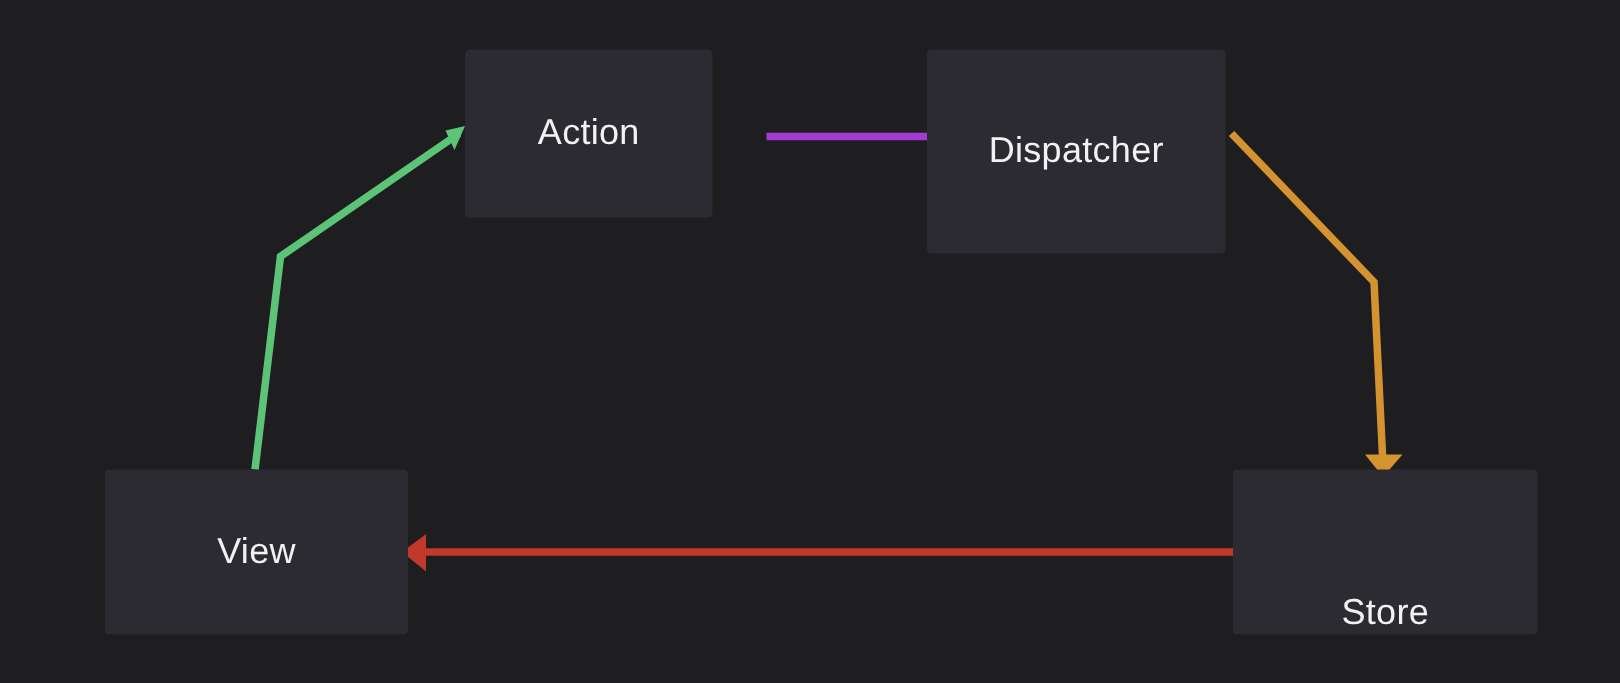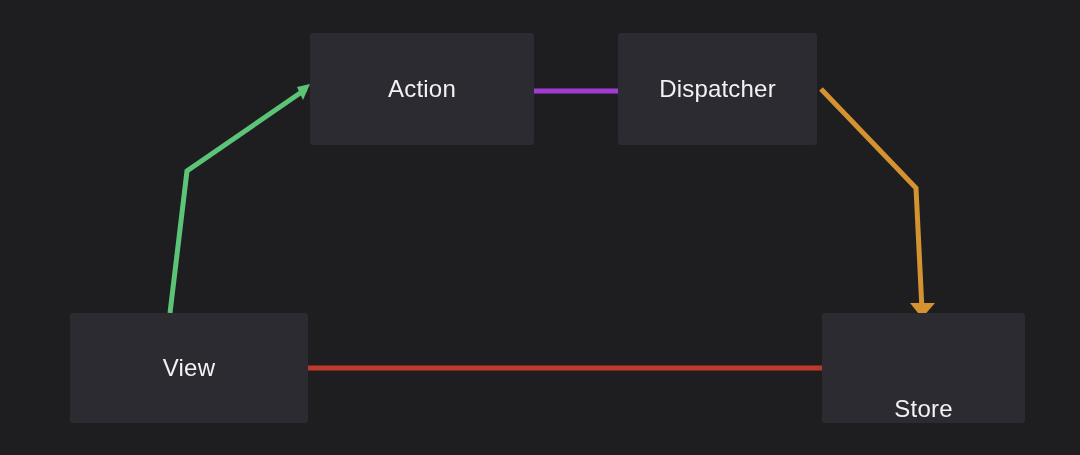--- a/index.html
+++ b/index.html
@@ -66,29 +66,29 @@
       <polyline fill="none" stroke="#d49230" stroke-width="5" stroke-linecap="butt" stroke-linejoin="miter" points="821,89 916,188 922,310"></polyline>
       <polygon points="922,318 910,303 935,303" fill="#d49230"></polygon>
     </g>
 
     <g>
       <polyline fill="none" stroke="#c0392b" stroke-width="5" stroke-linecap="butt" stroke-linejoin="miter" points="822,368 269,368"></polyline>
       <polygon points="268,368 284,356 284,381" fill="#c0392b"></polygon>
     </g>
   </svg>
 
-  <div class="node" style="left:310px; top:33px; width:224px; height:112px;">
+  <div class="node" style="left:310px; top:33px; width:165px; height:112px;">
     <span class="node-label">Action</span>
   </div>
 
-  <div class="node" style="left:618px; top:33px; width:199px; height:112px;">
+  <div class="node" style="left:618px; top:33px; width:199px; height:136px;">
     <span class="node-label">Dispatcher</span>
   </div>
 
-  <div class="node" style="left:70px; top:313px; width:238px; height:110px;text-align:center;">
+  <div class="node" style="left:70px; top:313px; width:202px; height:110px;text-align:center;">
     <span class="node-label">View</span>
   </div>
 
   <div class="node" style="left:822px; top:313px; width:203px; height:110px;align-items:flex-end;">
     <span class="node-label">Store</span>
   </div>
 
 </div>
 
 </body></html>

